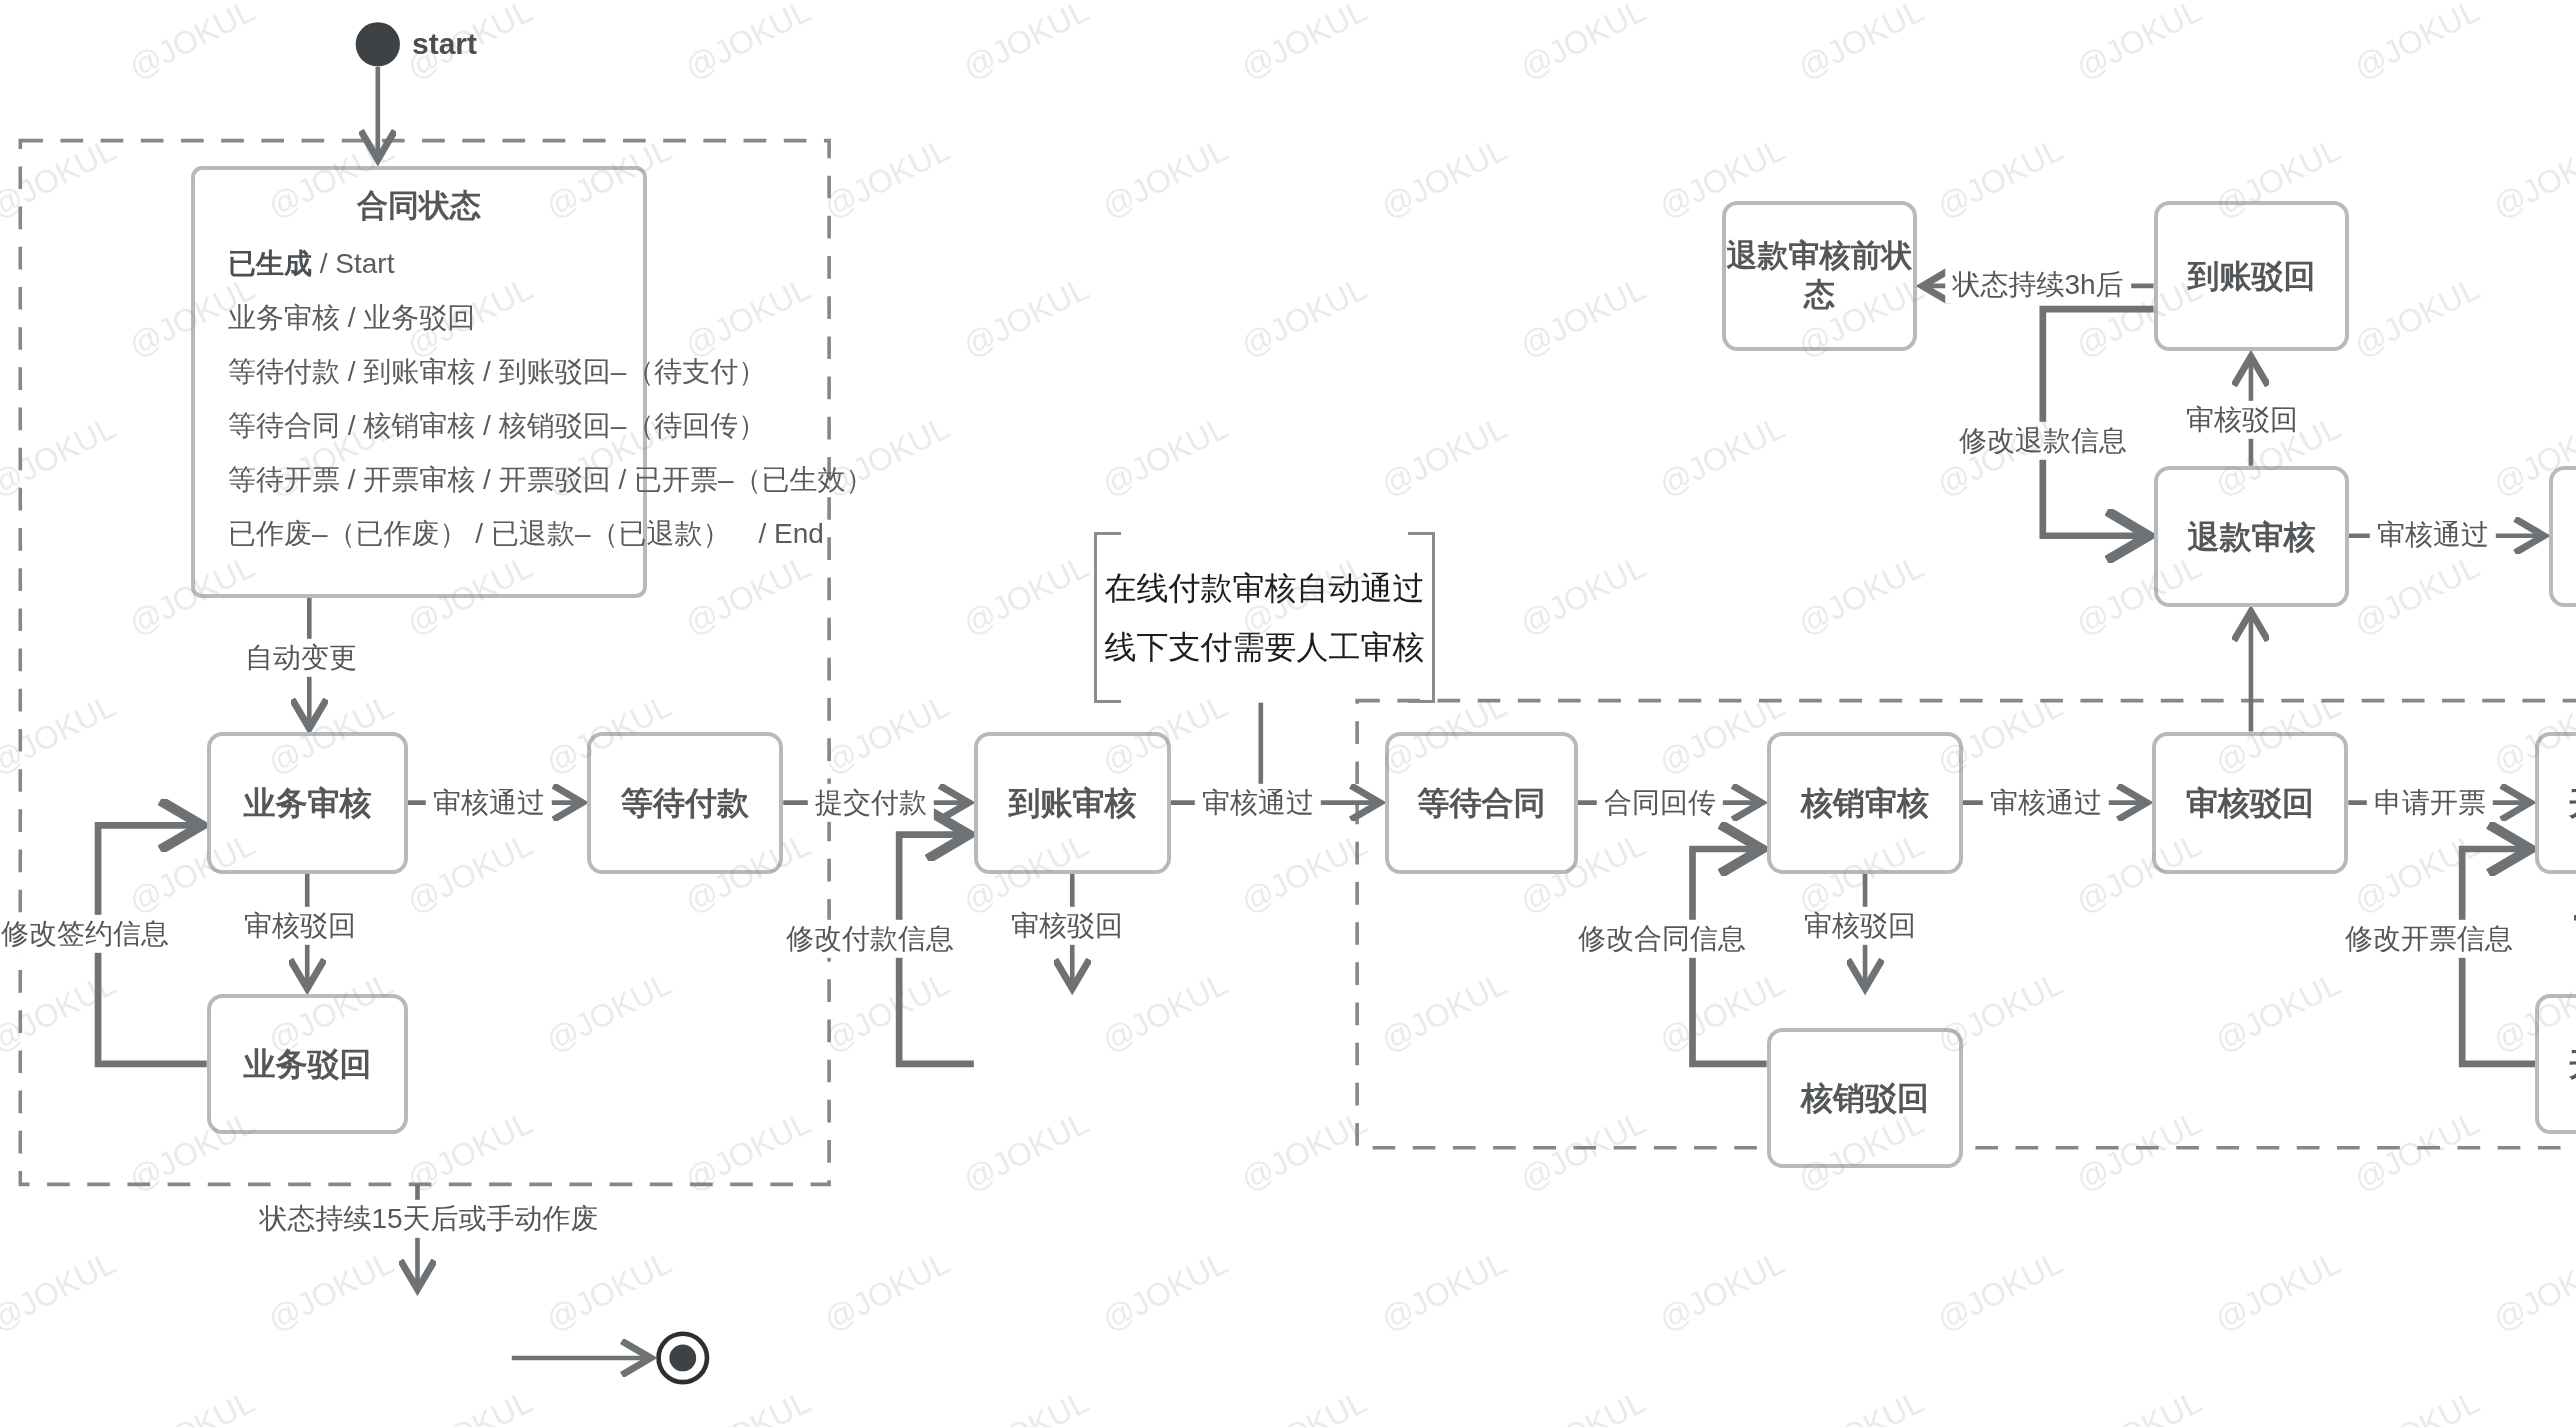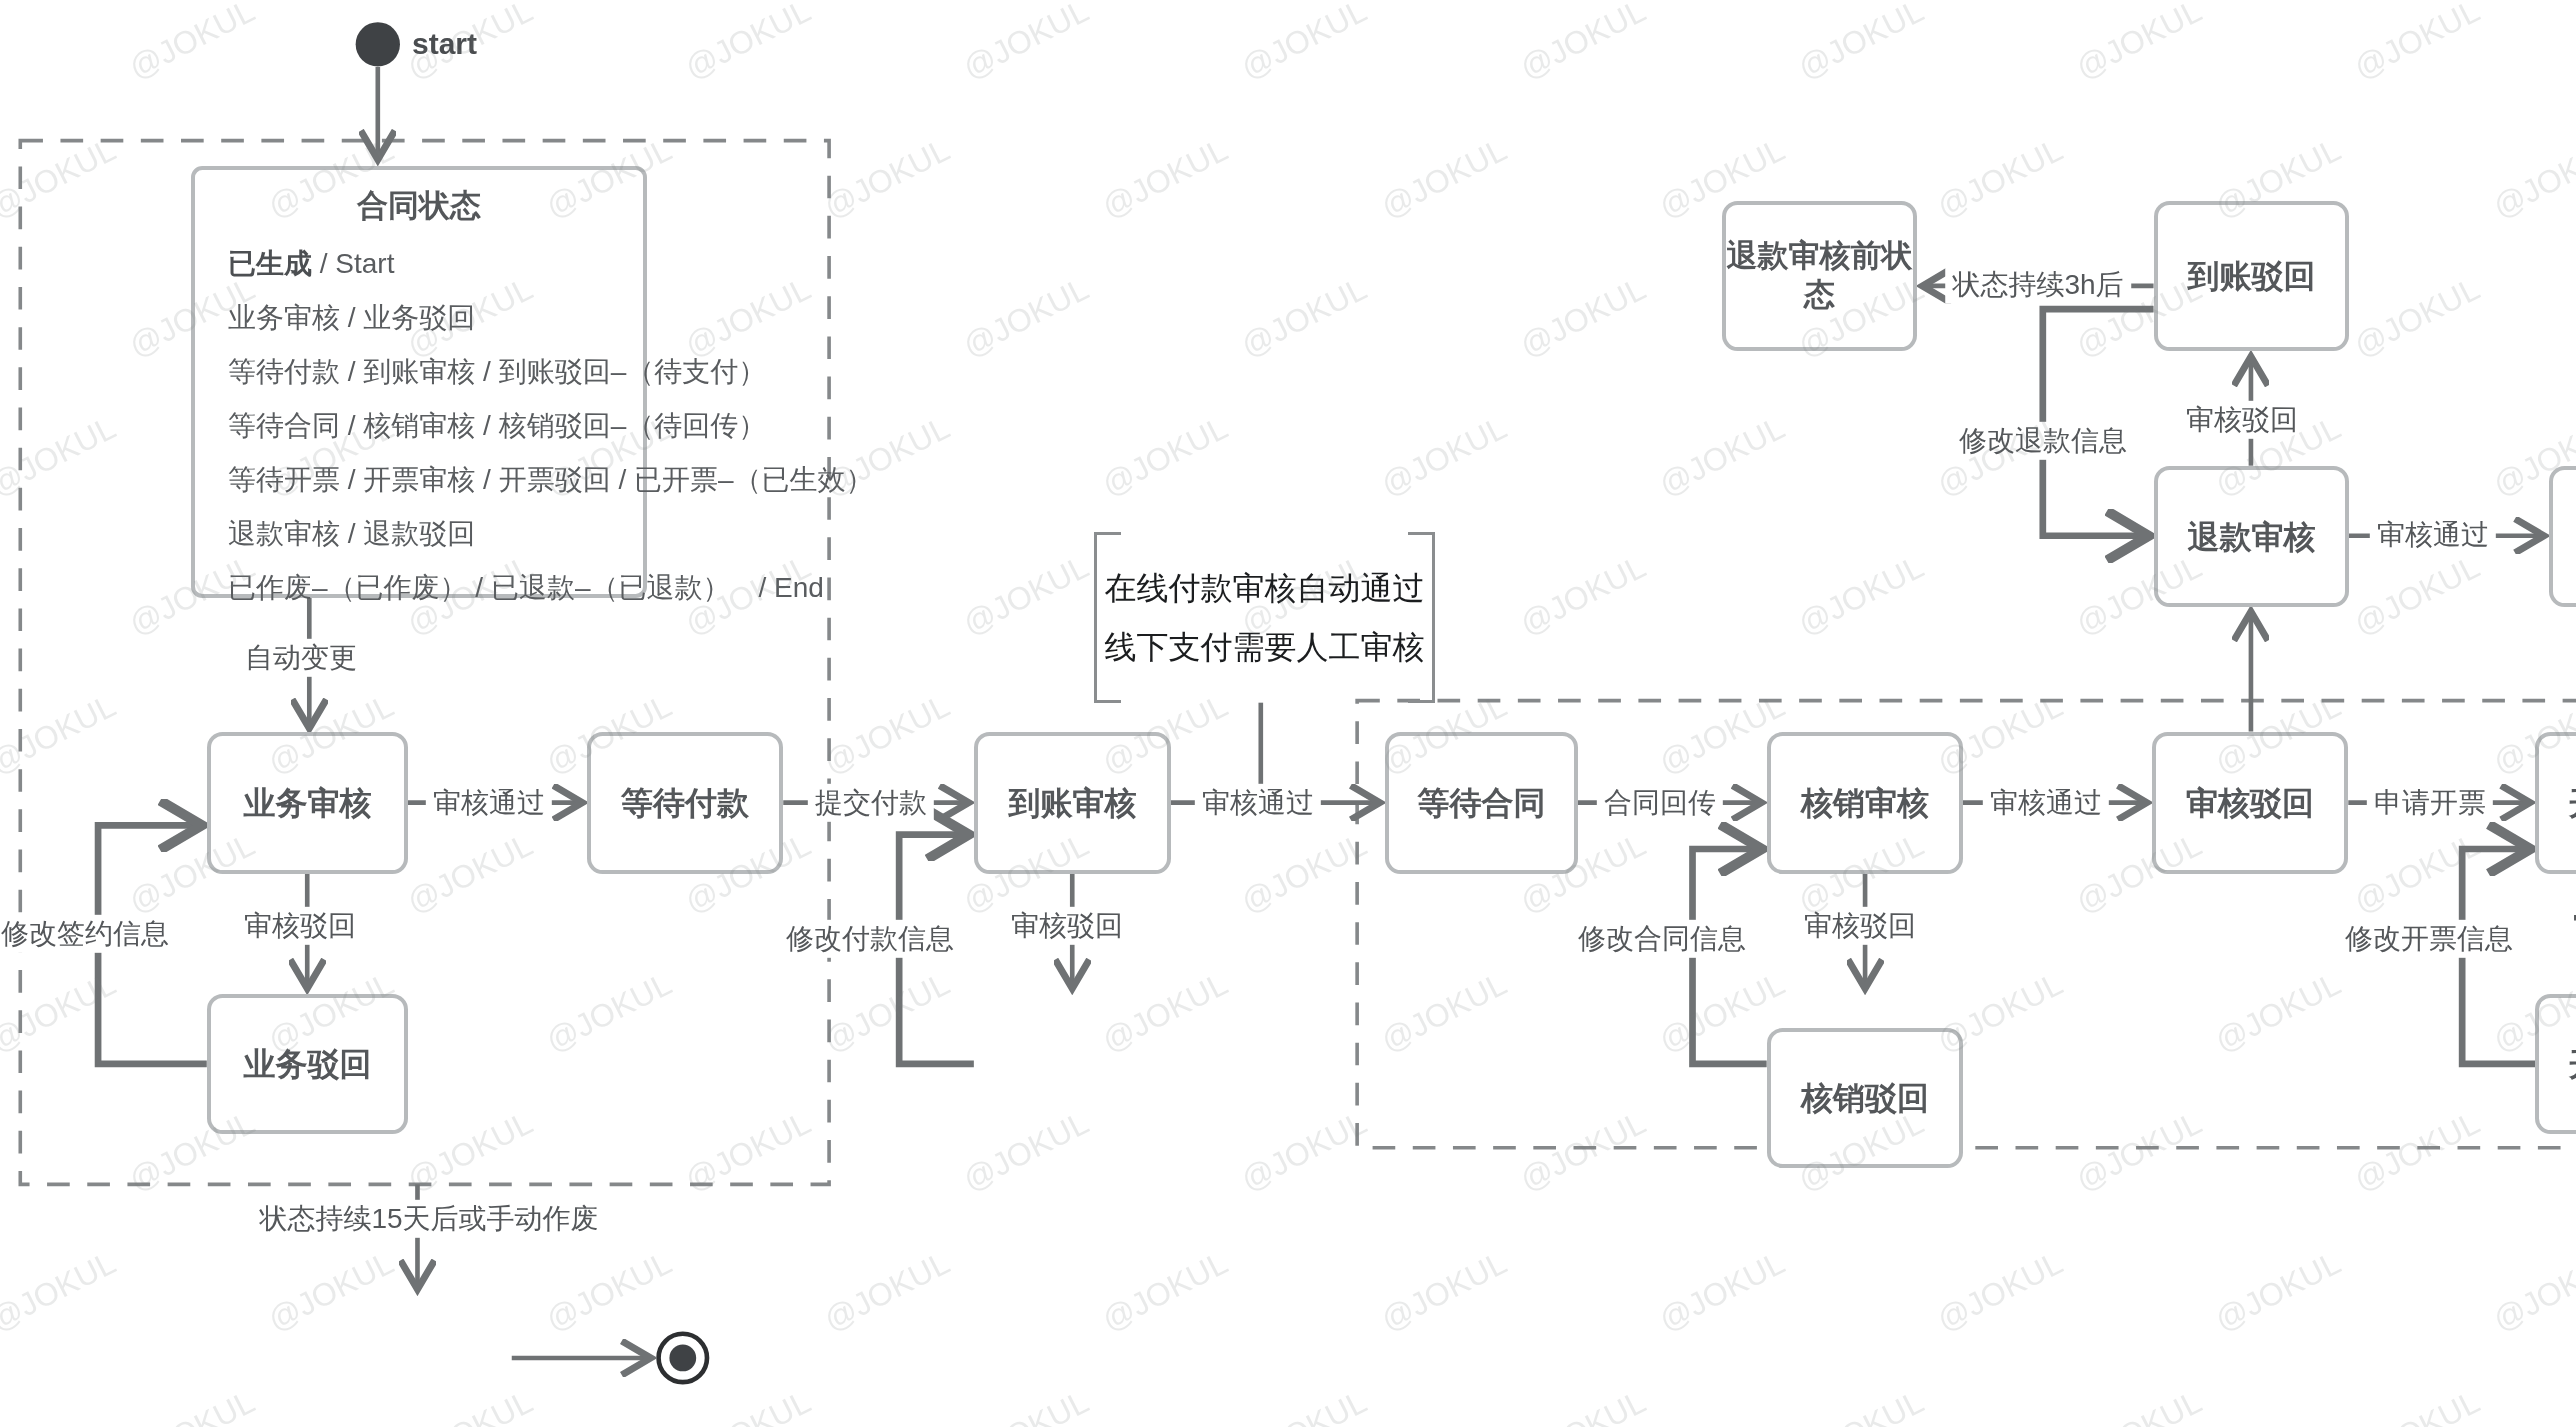--- a/index.html
+++ b/index.html
@@ -126,21 +126,20 @@
 
   <div class="start-label" style="left:412px;top:44px;">start</div>
 
   <div class="contract-box">
     <div class="contract-title">合同状态</div>
     <div class="contract-line"><b>已生成</b><span> / Start</span></div>
     <div class="contract-line">业务审核 / 业务驳回</div>
     <div class="contract-line">等待付款 / 到账审核 / 到账驳回–（待支付）</div>
     <div class="contract-line">等待合同 / 核销审核 / 核销驳回–（待回传）</div>
     <div class="contract-line">等待开票 / 开票审核 / 开票驳回 / 已开票–（已生效）</div>
-    <div class="contract-line">退款审核 / 退款驳回</div>
     <div class="contract-line">已作废–（已作废） / 已退款–（已退款）　/ End</div>
   </div>
 
   <div class="note">
     <div>在线付款审核自动通过</div>
     <div>线下支付需要人工审核</div>
   </div>
 
   <div class="node" style="left:207px;top:732px;width:201px;height:142px;">业务审核</div>
   <div class="node" style="left:587px;top:732px;width:196px;height:142px;">等待付款</div>

